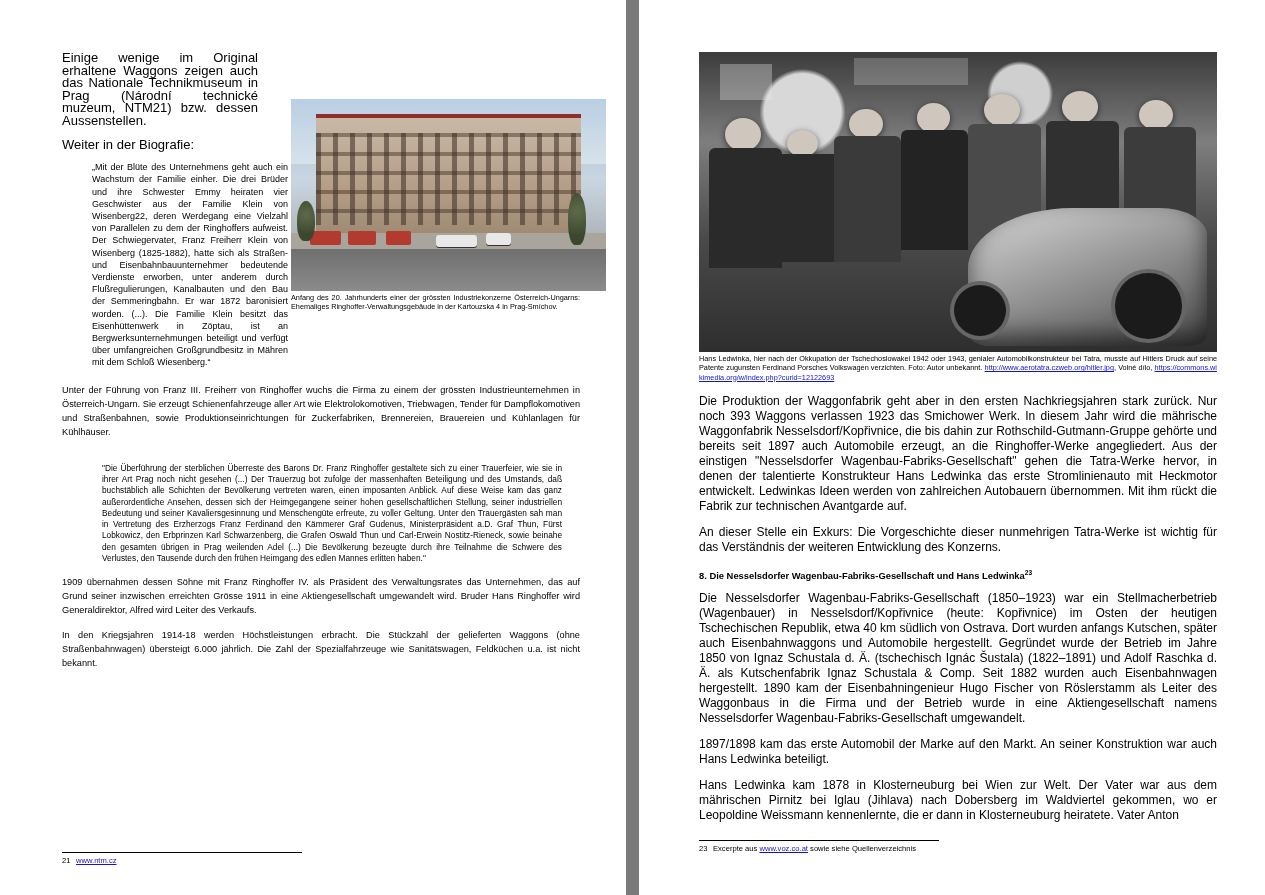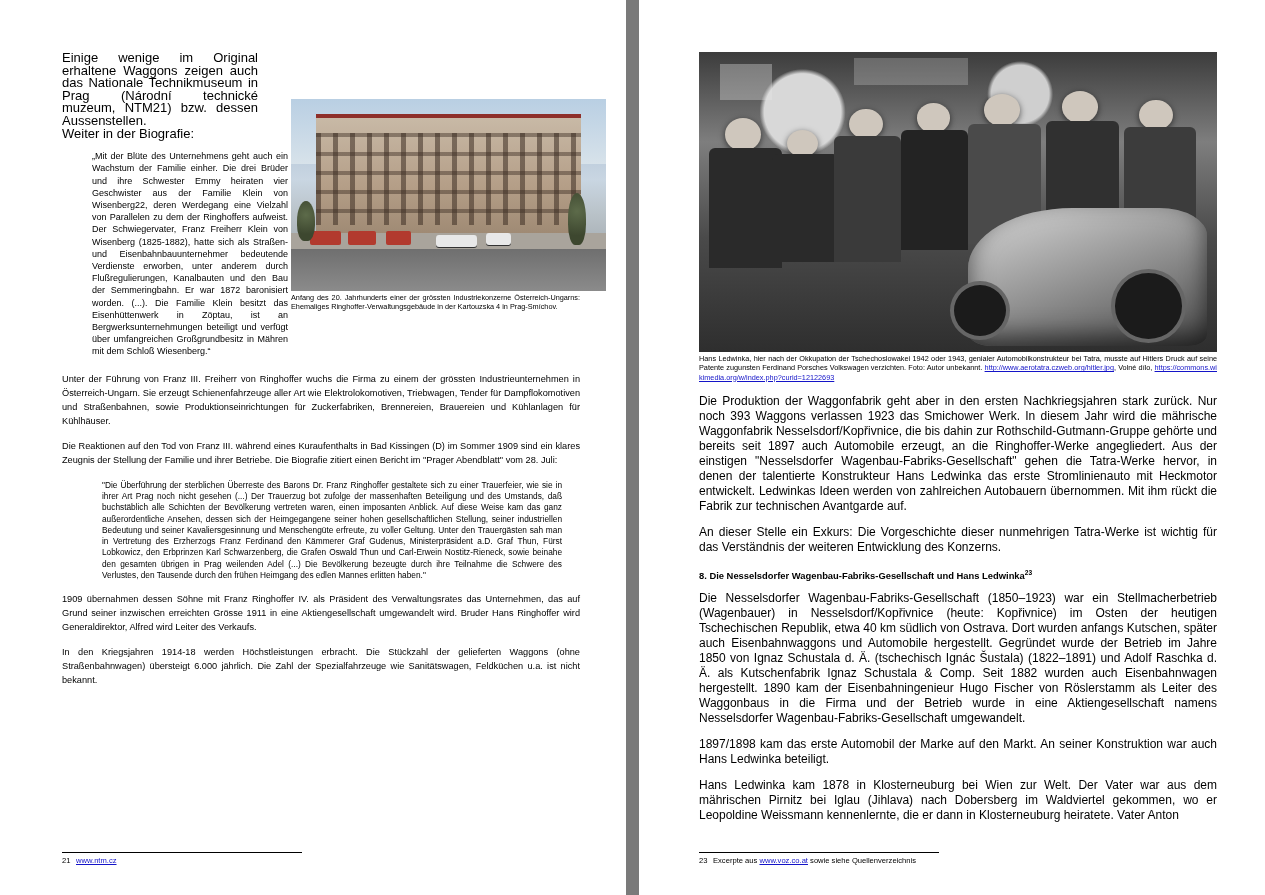--- a/index.html
+++ b/index.html
@@ -32,21 +32,21 @@
     padding: 52px 46px 0 62px;
   }
   .gutter {
     width: 13px;
     height: 895px;
     background: #7a7a7a;
   }
   .page-right {
     width: 626px;
     height: 895px;
-    padding: 52px 48px 0 60px;
+    padding: 52px 48px 12px 60px;
   }
   .col {
     position: relative;
     width: 100%;
     height: 100%;
   }
 
   
   p {
     margin: 0 0 11px 0;
@@ -191,29 +191,28 @@
           <div class="car" style="left:46%;width:13%;"></div>
           <div class="car" style="left:62%;width:8%;bottom:24%;"></div>
           <div class="tree" style="left:2%;"></div>
           <div class="tree" style="left:88%;bottom:24%;height:52px;"></div>
         </div>
         <div class="caption">Anfang des 20. Jahrhunderts einer der grössten Industriekonzerne Österreich-Ungarns: Ehemaliges Ringhoffer-Verwaltungsgebäude in der Kartouzska 4 in Prag-Smíchov.</div>
       </div>
 
       <div class="lead">Einige wenige im Original erhaltene Waggons zeigen auch das Nationale Technikmuseum in Prag (Národní technické muzeum, NTM21) bzw. dessen Aussenstellen.</div>
 
-      <div class="lead" style="">Weiter in der Biografie:</div>
+      <div class="lead" style="margin-top:11px;">Weiter in der Biografie:</div>
 
       <div class="quote-block">„Mit der Blüte des Unternehmens geht auch ein Wachstum der Familie einher. Die drei Brüder und ihre Schwester Emmy heiraten vier Geschwister aus der Familie Klein von Wisenberg22, deren Werdegang eine Vielzahl von Parallelen zu dem der Ringhoffers aufweist. Der Schwiegervater, Franz Freiherr Klein von Wisenberg (1825-1882), hatte sich als Straßen- und Eisenbahnbauunternehmer bedeutende Verdienste erworben, unter anderem durch Flußregulierungen, Kanalbauten und den Bau der Semmeringbahn. Er war 1872 baronisiert worden. (...). Die Familie Klein besitzt das Eisenhüttenwerk in Zöptau, ist an Bergwerksunternehmungen beteiligt und verfügt über umfangreichen Großgrundbesitz in Mähren mit dem Schloß Wiesenberg.“</div>
 
       <div style="height:14px;"></div>
 
       <div class="afterwrap">Unter der Führung von Franz III. Freiherr von Ringhoffer wuchs die Firma zu einem der grössten Industrieunternehmen in Österreich-Ungarn. Sie erzeugt Schienenfahrzeuge aller Art wie Elektrolokomotiven, Triebwagen, Tender für Dampflokomotiven und Straßenbahnen, sowie Produktionseinrichtungen für Zuckerfabriken, Brennereien, Brauereien und Kühlanlagen für Kühlhäuser.</div>
       <div style="height:11px;"></div>
-      <div class="afterwrap">Die Reaktionen auf den Tod von Franz III. während eines Kuraufenthalts in Bad Kissingen (D) im Sommer 1909 sind ein klares Zeugnis der Stellung der Familie und ihrer Betriebe. Die Biografie zitiert einen Bericht im "Prager Abendblatt" vom 28. Juli:</div>
       <div style="height:13px;"></div>
 
       <div class="indent-quote">"Die Überführung der sterblichen Überreste des Barons Dr. Franz Ringhoffer gestaltete sich zu einer Trauerfeier, wie sie in ihrer Art Prag noch nicht gesehen (...) Der Trauerzug bot zufolge der massenhaften Beteiligung und des Umstands, daß buchstäblich alle Schichten der Bevölkerung vertreten waren, einen imposanten Anblick. Auf diese Weise kam das ganz außerordentliche Ansehen, dessen sich der Heimgegangene seiner hohen gesellschaftlichen Stellung, seiner industriellen Bedeutung und seiner Kavaliersgesinnung und Menschengüte erfreute, zu voller Geltung. Unter den Trauergästen sah man in Vertretung des Erzherzogs Franz Ferdinand den Kämmerer Graf Gudenus, Ministerpräsident a.D. Graf Thun, Fürst Lobkowicz, den Erbprinzen Karl Schwarzenberg, die Grafen Oswald Thun und Carl-Erwein Nostitz-Rieneck, sowie beinahe den gesamten übrigen in Prag weilenden Adel (...) Die Bevölkerung bezeugte durch ihre Teilnahme die Schwere des Verlustes, den Tausende durch den frühen Heimgang des edlen Mannes erlitten haben."</div>
 
       <div class="afterwrap">1909 übernahmen dessen Söhne mit Franz Ringhoffer IV. als Präsident des Verwaltungsrates das Unternehmen, das auf Grund seiner inzwischen erreichten Grösse 1911 in eine Aktiengesellschaft umgewandelt wird. Bruder Hans Ringhoffer wird Generaldirektor, Alfred wird Leiter des Verkaufs.</div>
       <div style="height:11px;"></div>
       <div class="afterwrap">In den Kriegsjahren 1914-18 werden Höchstleistungen erbracht. Die Stückzahl der gelieferten Waggons (ohne Straßenbahnwagen) übersteigt 6.000 jährlich. Die Zahl der Spezialfahrzeuge wie Sanitätswagen, Feldküchen u.a. ist nicht bekannt.</div>
 
       <div style="position:absolute;left:0;bottom:28px;width:100%;">
         <div class="fnrule"></div>

